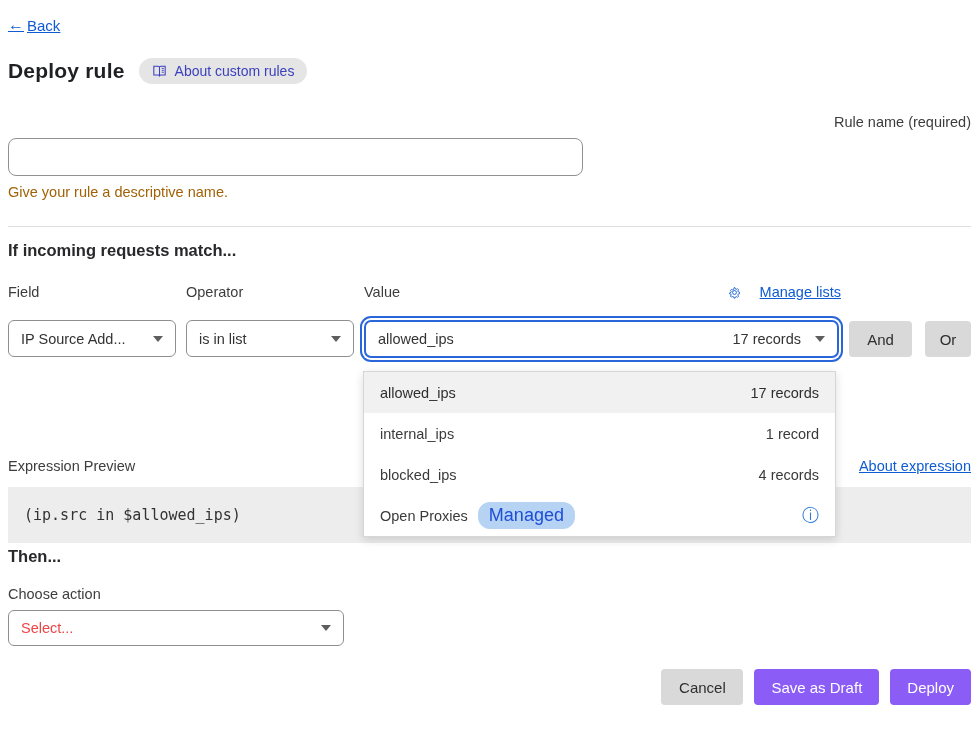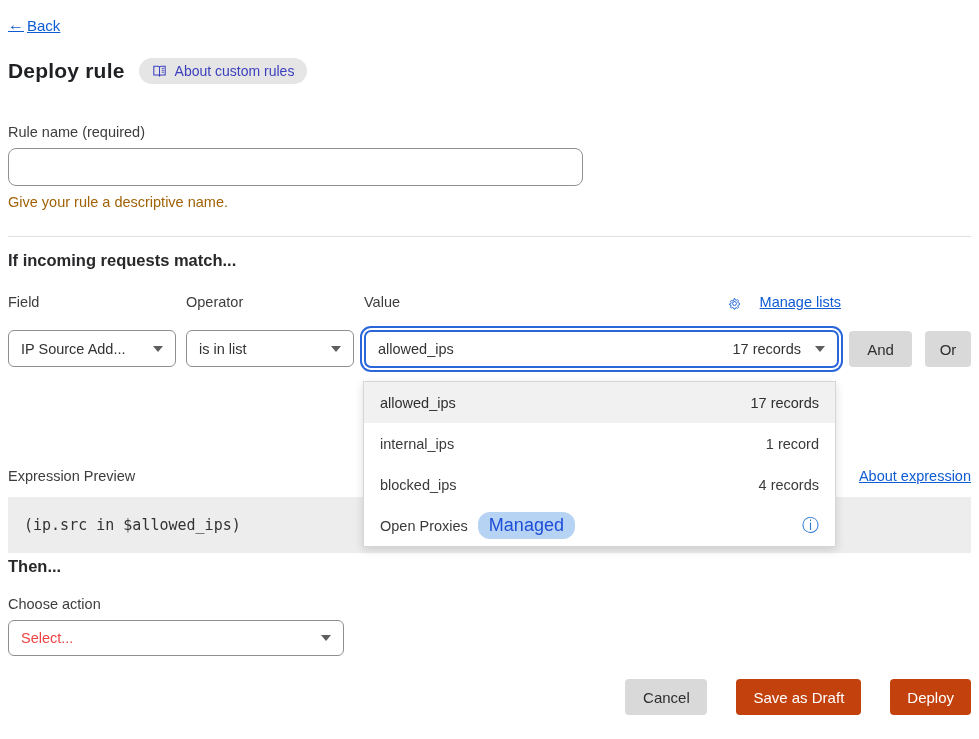--- a/index.html
+++ b/index.html
@@ -14,34 +14,34 @@
   .back .arrow { text-decoration:none; font-size:16px; }
 
   
   .title-row { display:flex; align-items:center; gap:14px; margin-top:24px; }
   .page-title { font-size:21px; font-weight:700; color:#1f2023; letter-spacing:.2px; }
   .about-badge { display:inline-flex; align-items:center; gap:8px; background:#e5e5e5; color:#3c40be; font-size:14px; padding:5px 13px; border-radius:15px; cursor:pointer; }
   .about-badge svg { display:block; }
 
   .field-label { font-size:14.5px; color:#3d3d3d; }
 
-  .rule-name-label { margin-top:40px; }
+  .rule-name-label { margin-top:30px;text-align:right; }
   .text-input { display:block; margin-top:8px; width:575px; height:38px; border:1px solid #919191; border-radius:8px; font-size:15px; padding:0 12px; color:#333; outline:none; background:#fff; }
   .helper { margin-top:8px; font-size:14.5px; color:#a16207; }
 
   .divider { border:none; border-top:1px solid #e0e0e0; margin-top:26px; }
 
   .section-heading { margin-top:14px; font-size:16.5px; font-weight:700; color:#29292b; }
 
   
   .cond-labels { display:flex; align-items:center; margin-top:24px; }
   .col-f { width:178px; }
   .col-o { width:178px; }
   .col-v { width:477px; display:flex; justify-content:space-between; align-items:center; }
-  .manage-link { display:inline-flex; align-items:flex-end; gap:19px; font-size:14.5px; text-decoration:none; }
+  .manage-link { display:inline-flex; align-items:center; gap:19px; font-size:14.5px; text-decoration:none; }
   .manage-link .txt { text-decoration:underline; }
   .manage-link svg { display:block; }
 
   
   .cond-row { position:relative; display:flex; align-items:flex-start; margin-top:20px; }
   .select { height:37px; background:#fff; border:1px solid #8f8f8f; border-radius:6px; display:flex; align-items:center; justify-content:space-between; padding:0 12px; font-size:14.5px; color:#333; cursor:pointer; }
   .sel-field { width:168px; margin-right:10px; }
   .sel-op { width:168px; margin-right:10px; }
   .sel-value { width:475px; height:38px; border:2px solid #2a66d9; border-radius:7px; box-shadow:0 0 0 2px #fff, 0 0 0 4px #2a66d9; margin-right:10px; }
   .sel-value .right-group { display:flex; align-items:center; gap:14px; }
@@ -62,23 +62,23 @@
   .info-icon { color:#2e7bd8; font-size:17px; line-height:1; cursor:pointer; }
 
   
   .expr-row { display:flex; justify-content:space-between; align-items:flex-end; margin-top:100px; }
   .expr-block { margin-top:13px; height:56px; background:#ededed; display:flex; align-items:center; padding:0 16px; font-family:"DejaVu Sans Mono", monospace; font-size:15px; color:#333; }
 
   .then-heading { margin-top:4px; font-size:16.5px; font-weight:700; color:#29292b; }
   .choose-label { margin-top:20px; }
   .sel-action { margin-top:8px; width:336px; height:36px; border-radius:6px; }
 
-  .footer { display:flex; justify-content:flex-end; align-items:center; gap:29px; margin-top:23px; }
+  .footer { display:flex; justify-content:flex-end; align-items:center; gap:11px; margin-top:23px; }
   .btn-cancel { width:82px; }
-  .btn-blue { background:#c2410c; color:#fff; padding:0 17px; }
+  .btn-blue { background:#8b5cf6; color:#fff; padding:0 17px; }
 </style>
 </head>
 <body>
 
 <div class="page">
 
   <a class="back" href="#">
     <span class="arrow">←</span>
       <span>Back</span>
   </a>

